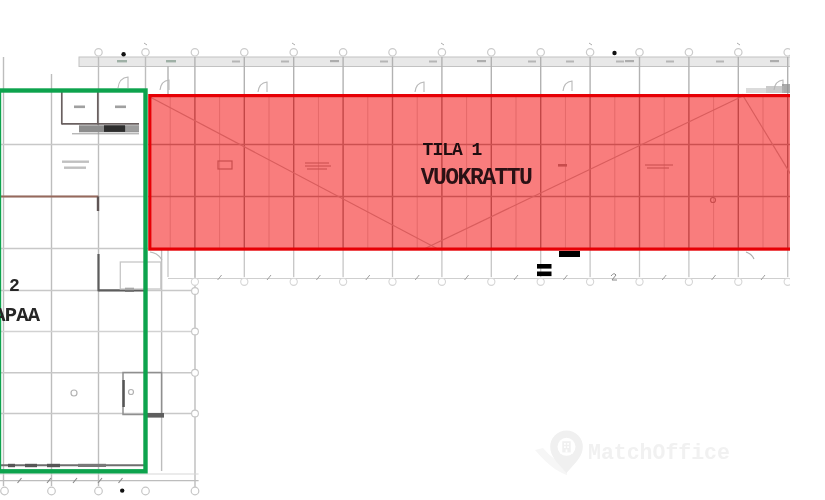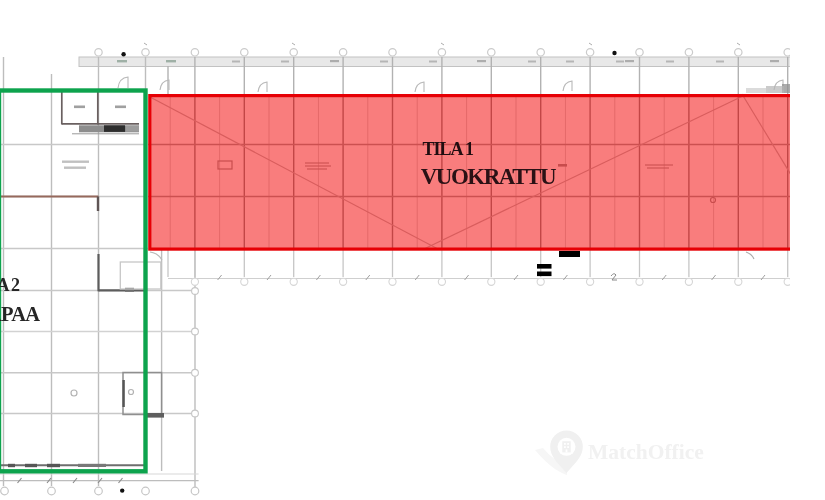--- a/index.html
+++ b/index.html
@@ -1,17 +1,17 @@
 <!DOCTYPE html>
 <html><head>
 <meta charset="utf-8">
 <style>
   html,body{margin:0;padding:0;background:#fff;}
   #plan{position:relative;width:790px;height:500px;overflow:hidden;background:#fff;
-        font-family:Liberation Serif, serif;}
+        font-family:Liberation Mono, monospace;}
   svg{position:absolute;left:0;top:0;filter:blur(0.55px);}
 </style>
 </head>
 <body>
 
 <div id="plan">
 <svg width="825" height="500" viewBox="0 0 825 500">
 
 <g>
 <rect x="79" y="57" width="746" height="9.5" fill="#e8e8e8" stroke="#c2c2c2" stroke-width="1"></rect>

